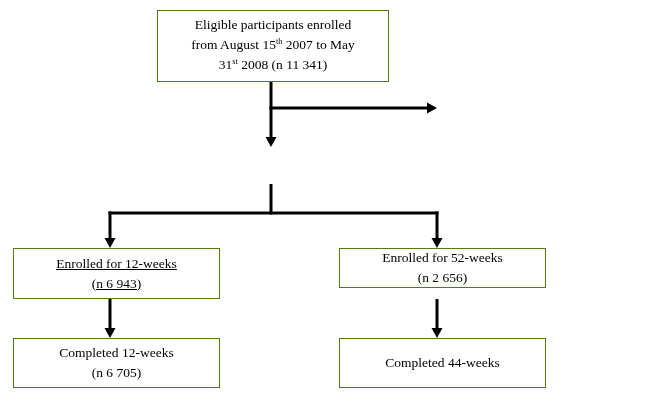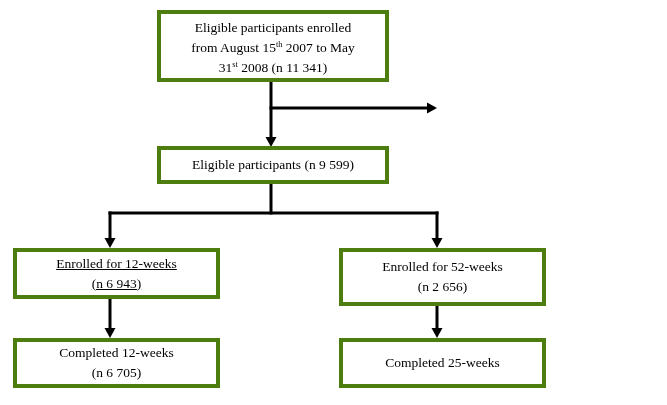--- a/index.html
+++ b/index.html
@@ -19,21 +19,21 @@
   .connectors {
     position: absolute;
     left: 0;
     top: 0;
     width: 667px;
     height: 405px;
   }
   .box {
     position: absolute;
     box-sizing: border-box;
-    border: 4px solid #4d7c0f;
+    border: 1px solid #4d7c0f;
     background: #ffffff;
     font-size: 13.5px;
     line-height: 20px;
     text-align: center;
   }
   .box.center-v {
     display: flex;
     flex-direction: column;
     justify-content: center;
   }
@@ -55,21 +55,21 @@
   .eligible-box {
     left: 157px; top: 146px;
     width: 232px; height: 38px;
   }
   .enrolled-12-box {
     left: 13px; top: 248px;
     width: 207px; height: 51px; text-decoration: underline;
   }
   .enrolled-52-box {
     left: 339px; top: 248px;
-    width: 207px; height: 58px;
+    width: 207px; height: 40px;
   }
   .completed-12-box {
     left: 13px; top: 338px;
     width: 207px; height: 50px; align-items: center;
   }
   .completed-52-box {
     left: 339px; top: 338px;
     width: 207px; height: 50px;
   }
   sup {
@@ -131,36 +131,33 @@
     </g>
   </svg>
 
   <div class="box top-box">
     <div>Eligible participants enrolled</div>
     <div><span>from August 15</span><sup>th</sup><span> 2007 to May</span></div>
     <div><span>31</span><sup>st</sup><span> 2008 (n 11 341)</span></div>
   </div>
 
 
-  <div class="box eligible-box center-v">
-    <div>Eligible participants (n 9 599)</div>
-  </div>
 
   <div class="box enrolled-12-box center-v">
     <div>Enrolled for 12-weeks</div>
     <div>(n 6 943)</div>
   </div>
 
   <div class="box enrolled-52-box center-v">
     <div>Enrolled for 52-weeks</div>
     <div>(n 2 656)</div>
   </div>
 
   <div class="box completed-12-box center-v">
     <div>Completed 12-weeks</div>
     <div>(n 6 705)</div>
   </div>
 
   <div class="box completed-52-box center-v">
-    <div>Completed 25-weeks</div>
+    <div>Completed 44-weeks</div>
   </div>
 
 </div>
 
 </body></html>

